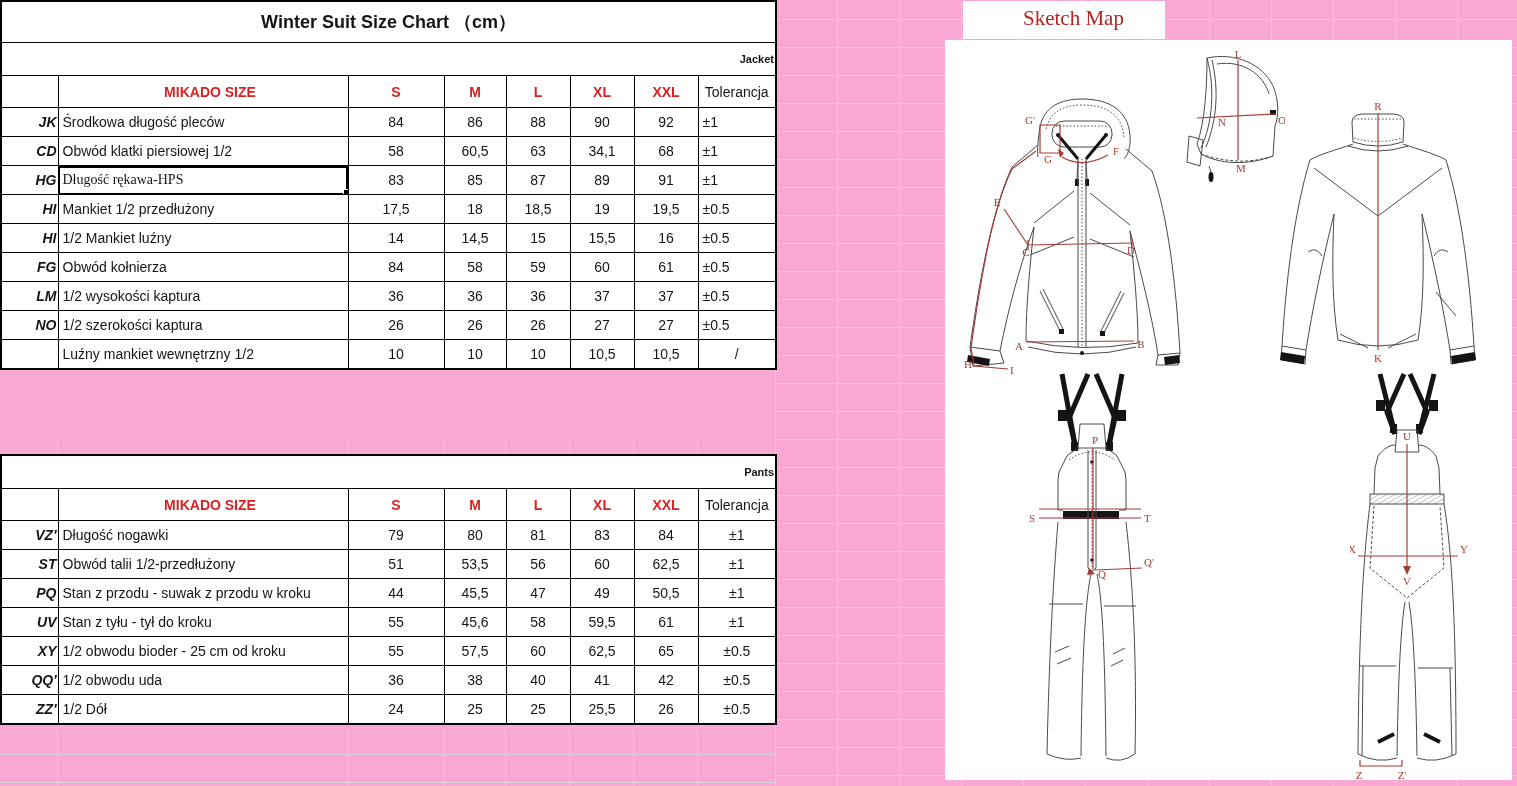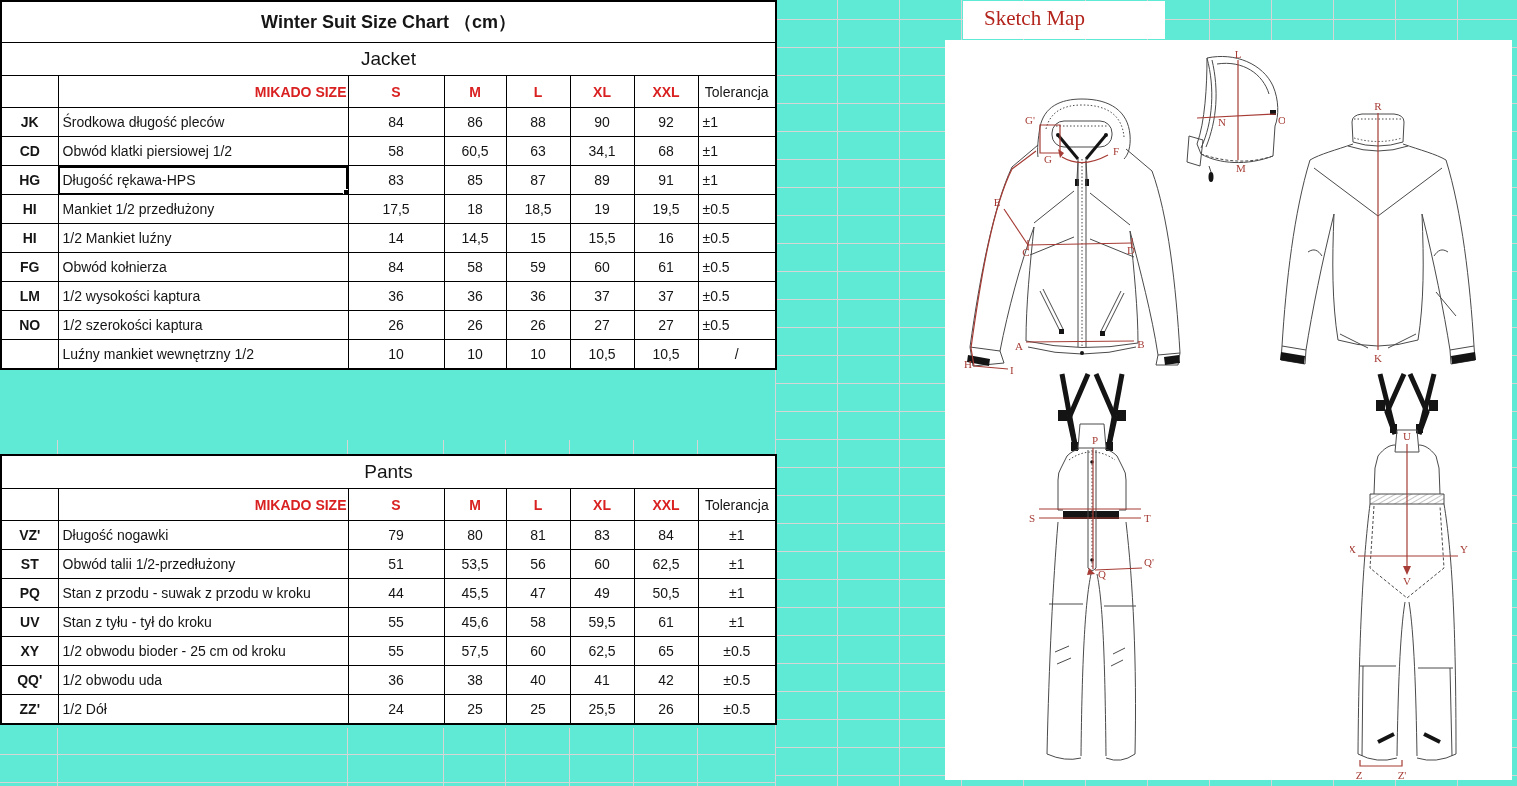--- a/index.html
+++ b/index.html
@@ -1,49 +1,49 @@
 <!DOCTYPE html>
 <html><head>
 <meta charset="utf-8">
 <style>
   html,body{margin:0;padding:0;background:#fff;}
-  .sheet{position:relative;width:1517px;height:786px;background:#5eead4;overflow:hidden;
+  .sheet{position:relative;width:1517px;height:786px;background:#f9a8d4;overflow:hidden;
          font-family:"Liberation Sans",sans-serif;color:#151515;}
   
   .grid-right{position:absolute;left:775px;top:0;width:742px;height:786px;
     background-image:linear-gradient(to right,#d6d6d6 1px,transparent 1px),
                      linear-gradient(to bottom,#d6d6d6 1px,transparent 1px);
     background-size:62px 786px,742px 28px;background-position:0 0,0 19px;}
   .gl{position:absolute;background:#d6d6d6;}
   .whitecover{position:absolute;background:#fff;}
   
   table{border-collapse:collapse;table-layout:fixed;background:#fff;width:775px;}
   .tblock{position:absolute;left:0;}
   td{border:1px solid #000;font-size:14px;overflow:hidden;white-space:nowrap;}
   tr.title-row td{border:2px solid #000;border-bottom:1px solid #000;height:38px;
     font-size:18px;font-weight:bold;text-align:center;}
-  tr.section-row td{height:30px;font-weight:normal;text-align:center;font-size:19px;
+  tr.section-row td{height:30px;font-weight:bold;text-align:right;font-size:11px;
     border-left:2px solid #000;border-right:2px solid #000;}
   tr.head-row td{height:29px;}
   tr.data-row td{height:26px;}
-  td.c-code{text-align:center;font-weight:bold;}
+  td.c-code{text-align:right;font-weight:bold;font-style:italic;}
   td.c-desc{text-align:left;padding-left:4px;position:relative;}
   td.c-val{text-align:center;}
   td.c-tol-left{text-align:left;padding-left:4px;}
   td.c-tol-center{text-align:center;}
-  td.hdr-name{font-weight:bold;text-align:right;padding-left:15px;}
+  td.hdr-name{font-weight:bold;text-align:center;padding-left:15px;}
   td.hdr-size{font-weight:bold;text-align:center;}
   td.hdr-tol{text-align:center;}
   table .edge-l{border-left:2px solid #000;} table .edge-r{border-right:2px solid #000;}
   tr.top-edge td{border-top:2px solid #000;} tr.bottom-edge td{border-bottom:2px solid #000;}
-  td.selected{outline:2px solid #000;outline-offset:-2px;}
+  td.selected{outline:2px solid #000;outline-offset:-2px;font-family:Liberation Serif, serif;}
   td.selected::after{content:"";position:absolute;right:-2px;bottom:-2px;width:5px;height:5px;
     background:#000;border:1px solid #fff;}
   
-  .sketch-title{position:absolute;left:984px;top:6px;font-family:"Liberation Serif",serif;
+  .sketch-title{position:absolute;left:1023px;top:6px;font-family:"Liberation Serif",serif;
     font-size:21px;}
   .sk{position:absolute;}
   .sk path,.sk line,.sk polyline,.sk ellipse,.sk rect,.sk circle{vector-effect:non-scaling-stroke;}
   .ink{stroke:#4a4a4a;stroke-width:1;fill:none;}
   .inkf{fill:#141414;stroke:none;}
   .thick{stroke:#141414;stroke-width:3;fill:none;}
   .strap{stroke:#141414;stroke-width:5;fill:none;}
   .dash{stroke-dasharray:3,2;}
   .dot{stroke-dasharray:1.5,2;}
   .red{stroke:#a63c35;stroke-width:1.2;fill:none;}

